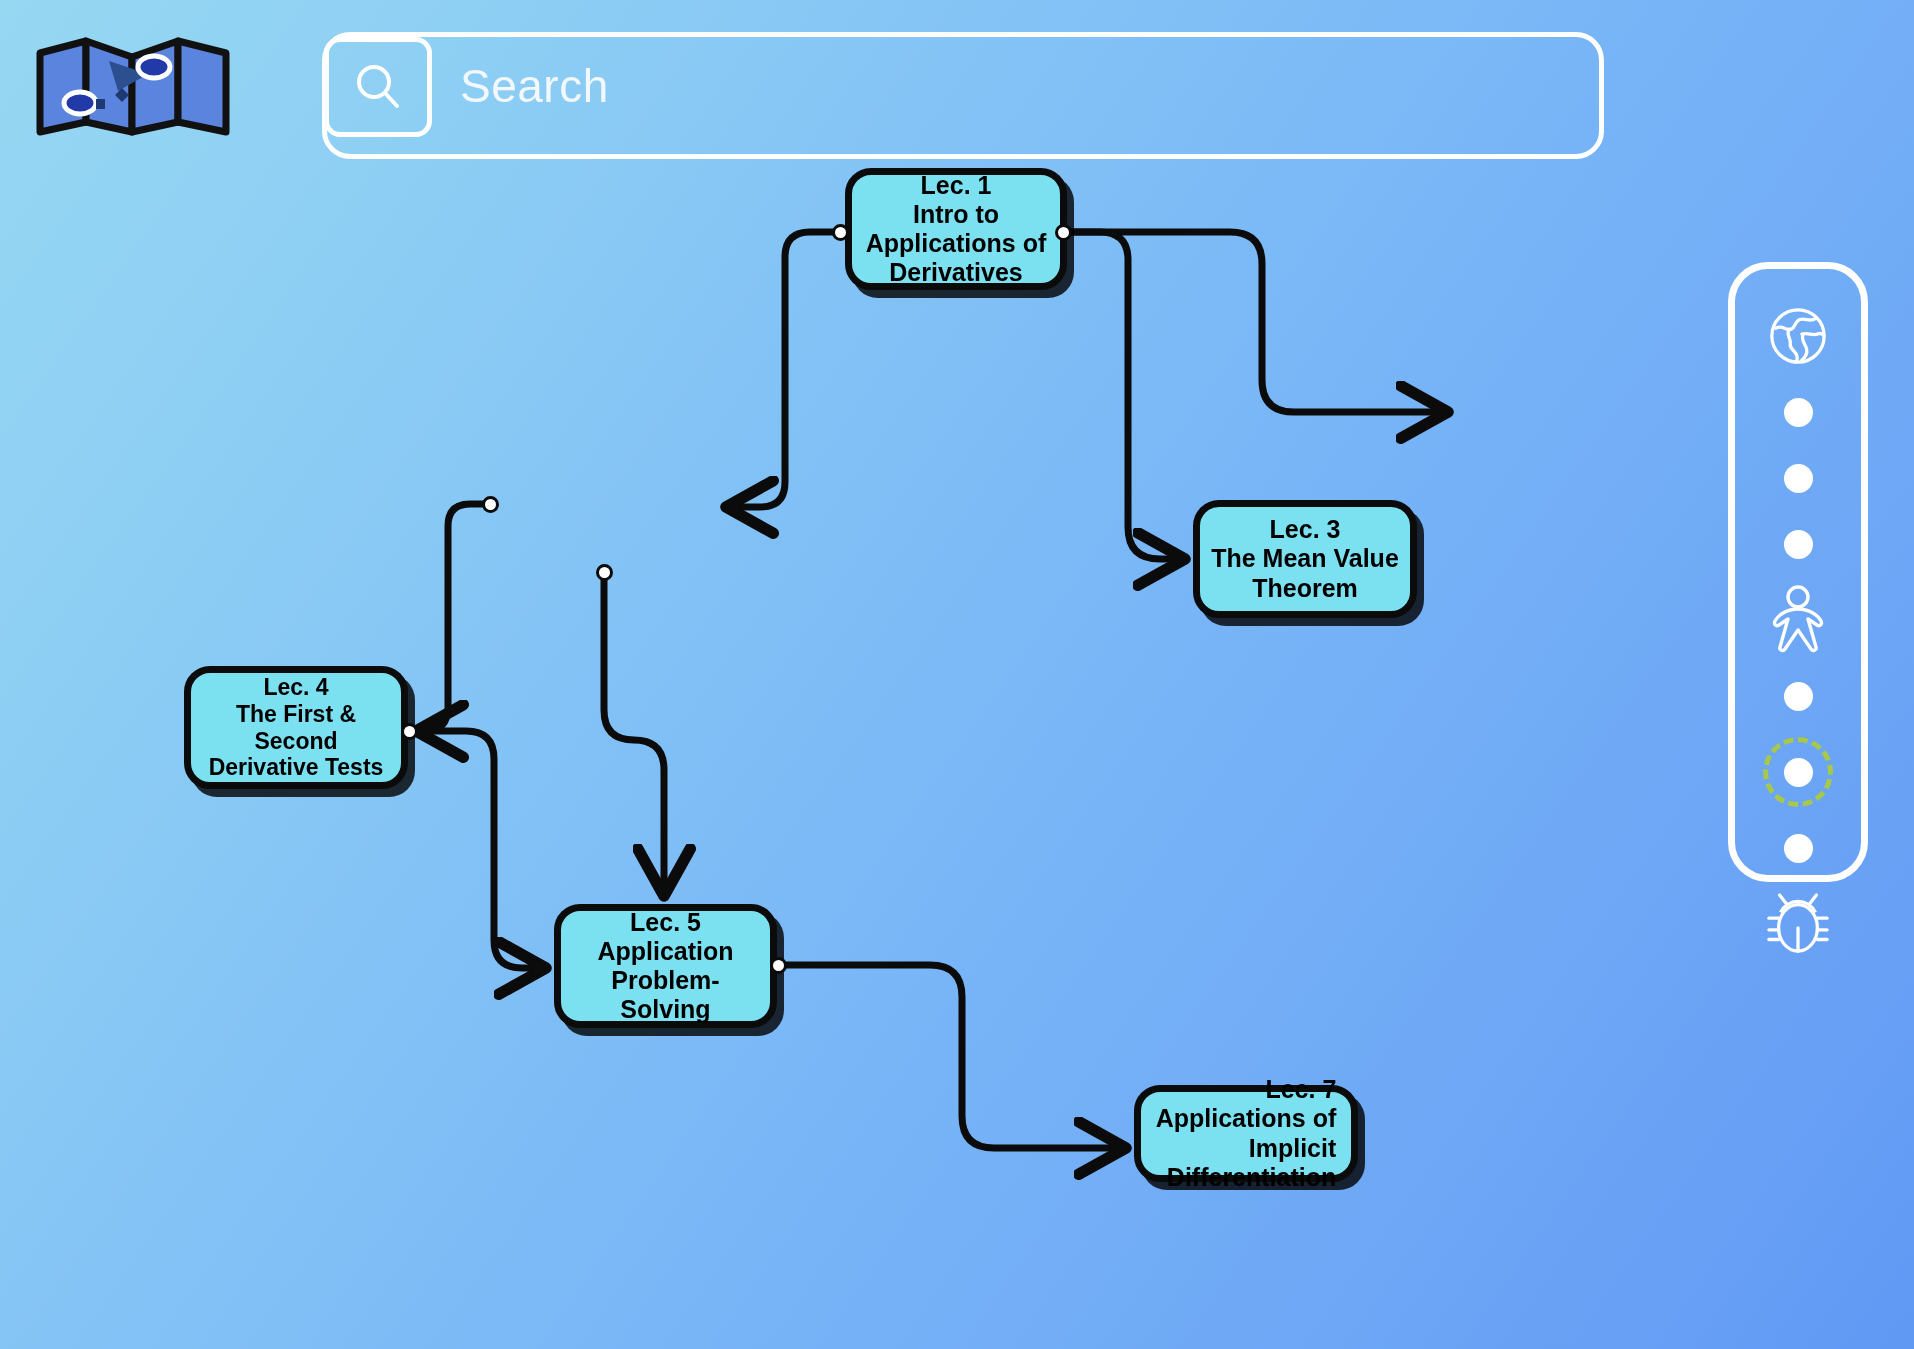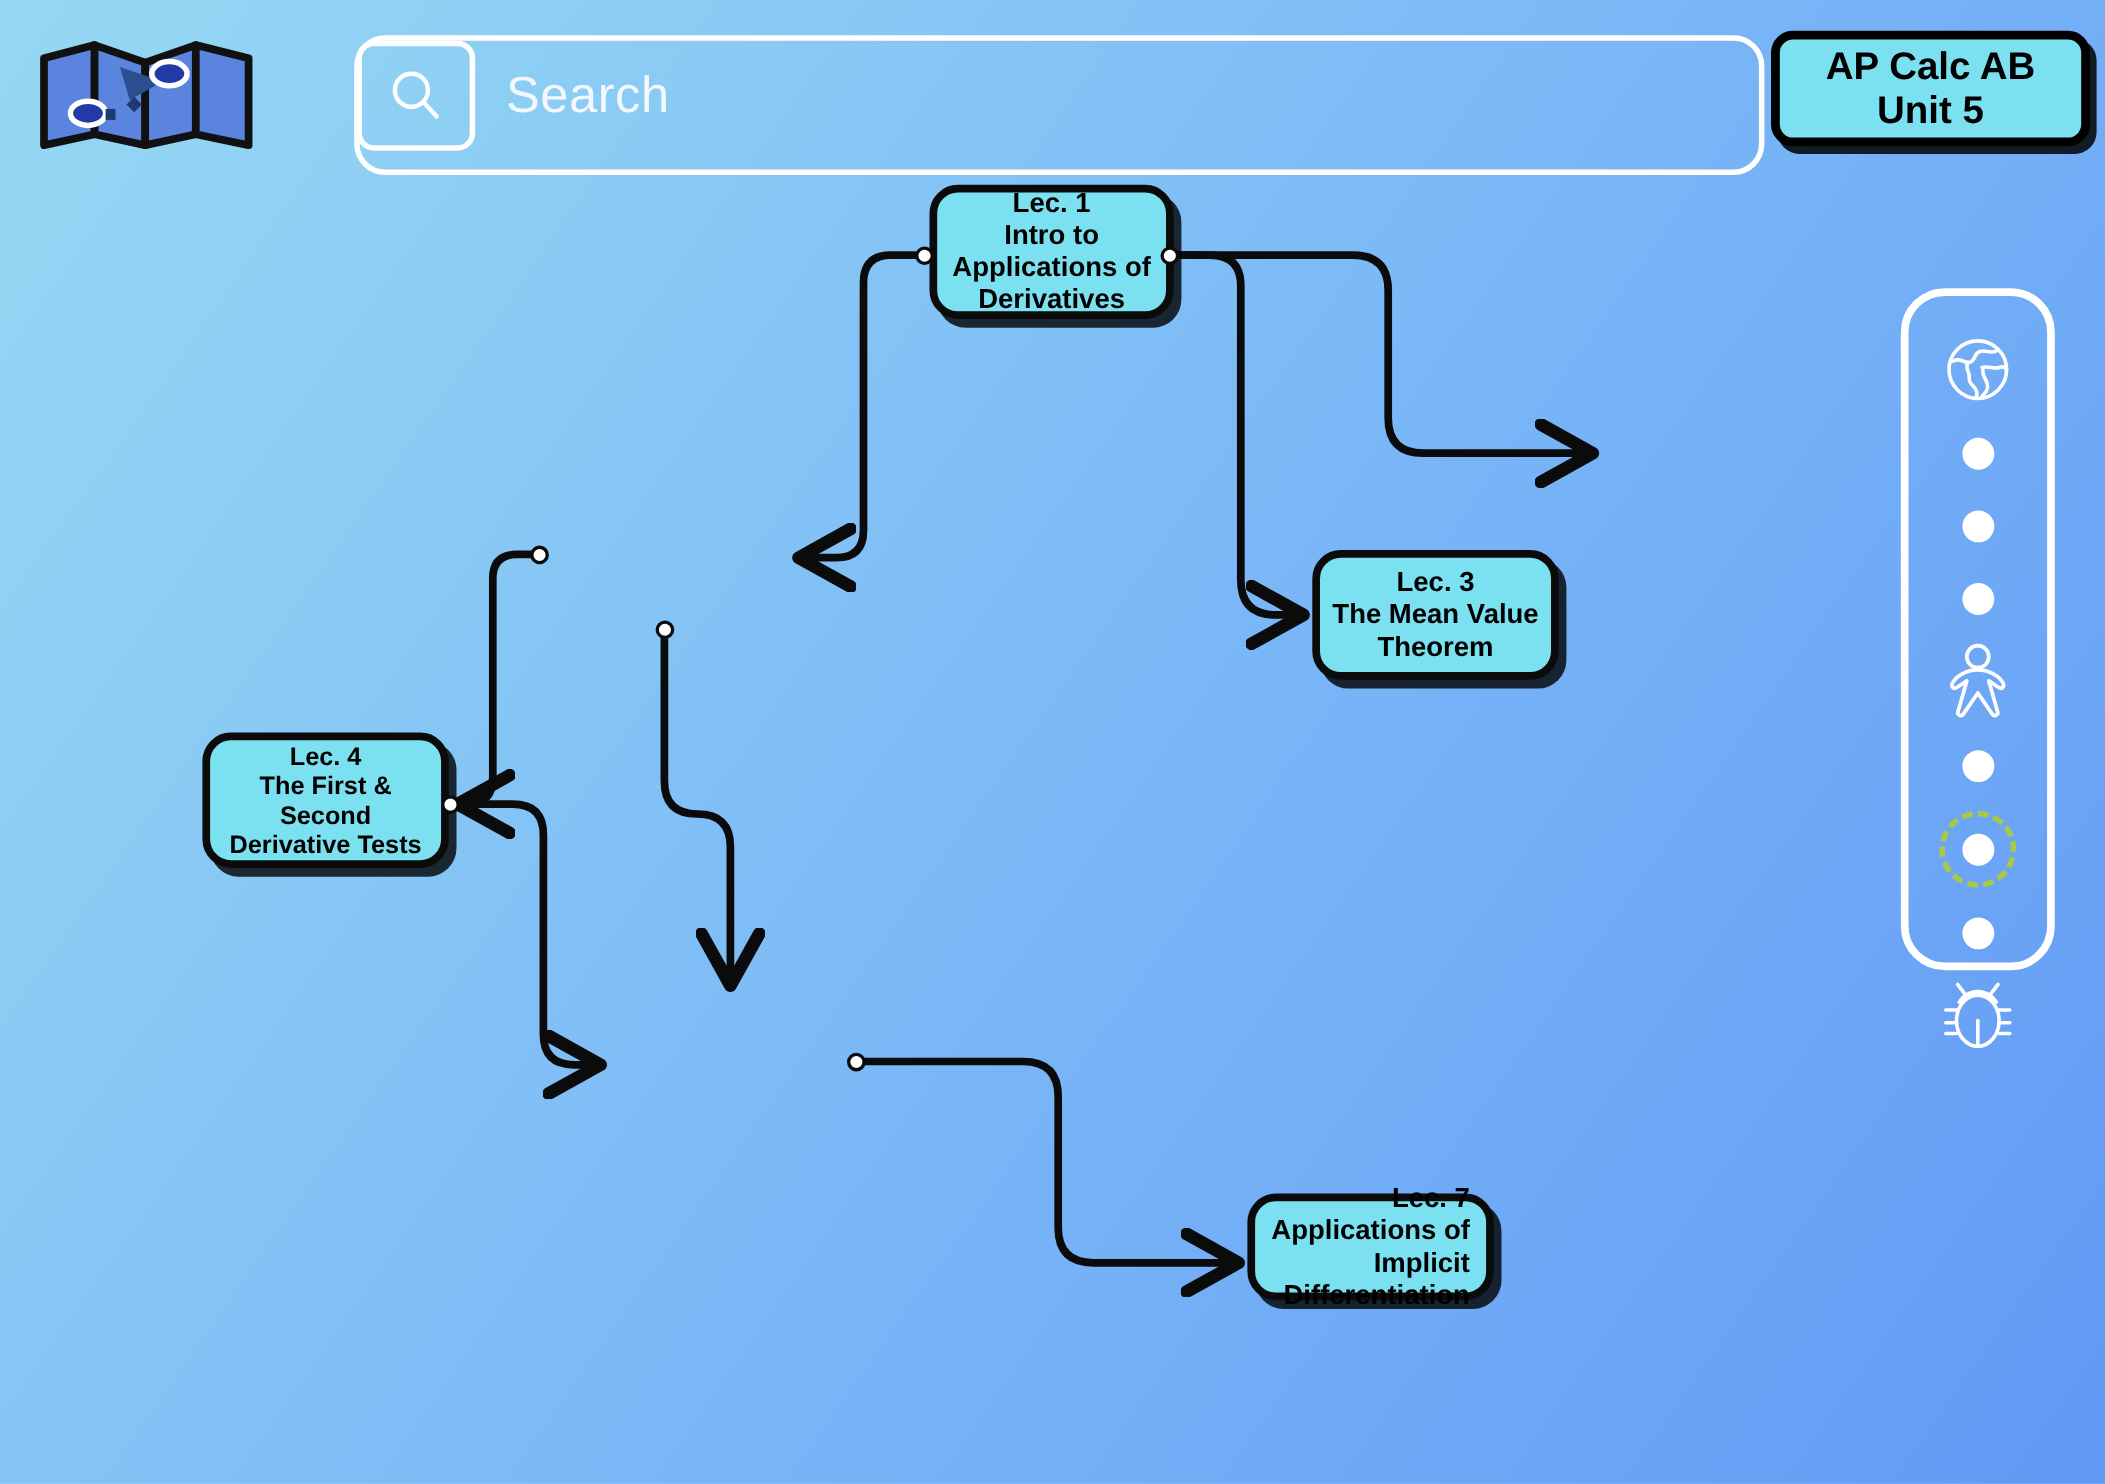--- a/index.html
+++ b/index.html
@@ -224,20 +224,23 @@
 
     <div class="node" style="left:1193px; top:500px; width:224px; height:118px; font-size:25px;">Lec. 3
 The Mean Value
 Theorem</div>
 
     <div class="node" style="left:184px; top:666px; width:224px; height:123px; font-size:23px;">Lec. 4
 The First &amp;
 Second
 Derivative Tests</div>
 
+    <div class="node" style="left:554px; top:904px; width:223px; height:124px; font-size:25px;">Lec. 5
+Application
+Problem-Solving</div>
 
     <div class="node" style="left:1134px; top:1085px; width:224px; height:97px; font-size:25px;text-align:right;">Lec. 7
 Applications of
 Implicit
 Differentiation</div>
 
     <div class="port" style="left:832px;  top:224px;"></div>
     <div class="port" style="left:1055px; top:224px;"></div>
     <div class="port" style="left:482px;  top:496px;"></div>
     <div class="port" style="left:596px;  top:564px;"></div>
@@ -264,24 +267,20 @@
     <div id="search-wrap">
       <div id="search-btn">
         <svg width="56" height="56" viewBox="0 0 56 56">
           <circle cx="24" cy="23" r="15" fill="none" stroke="#ffffff" stroke-width="4"></circle>
           <line x1="35" y1="34" x2="47" y2="47" stroke="#ffffff" stroke-width="4" stroke-linecap="round"></line>
         </svg>
       </div>
       <input id="search-input" type="text" value="" placeholder="Search" style="">
     </div>
 
-    <div id="unit-badge">
-      <div class="bl">AP Calc AB</div>
-      <div class="bl">Unit 5</div>
-    </div>
   </div>
 
   <div id="toolbar">
 
     <div class="tb-item tb-icon">
       <svg width="62" height="62" viewBox="0 0 64 64">
         <circle cx="32" cy="32" r="27" fill="none" stroke="#ffffff" stroke-width="3.4"></circle>
         <path d="M9 24 C16 20 20 27 25 25 C30 23 28 17 34 15 C40 13 44 18 50 14" fill="none" stroke="#ffffff" stroke-width="3.4" stroke-linecap="round" stroke-linejoin="round"></path>
         <path d="M23 25 C19 31 25 34 24 40 C23 46 30 47 31 53 C32 57 30 58 29 59" fill="none" stroke="#ffffff" stroke-width="3.4" stroke-linecap="round" stroke-linejoin="round"></path>
         <path d="M36 30 C42 28 47 32 52 30 C56 28.6 58 30 59 32" fill="none" stroke="#ffffff" stroke-width="3.4" stroke-linecap="round" stroke-linejoin="round"></path>

